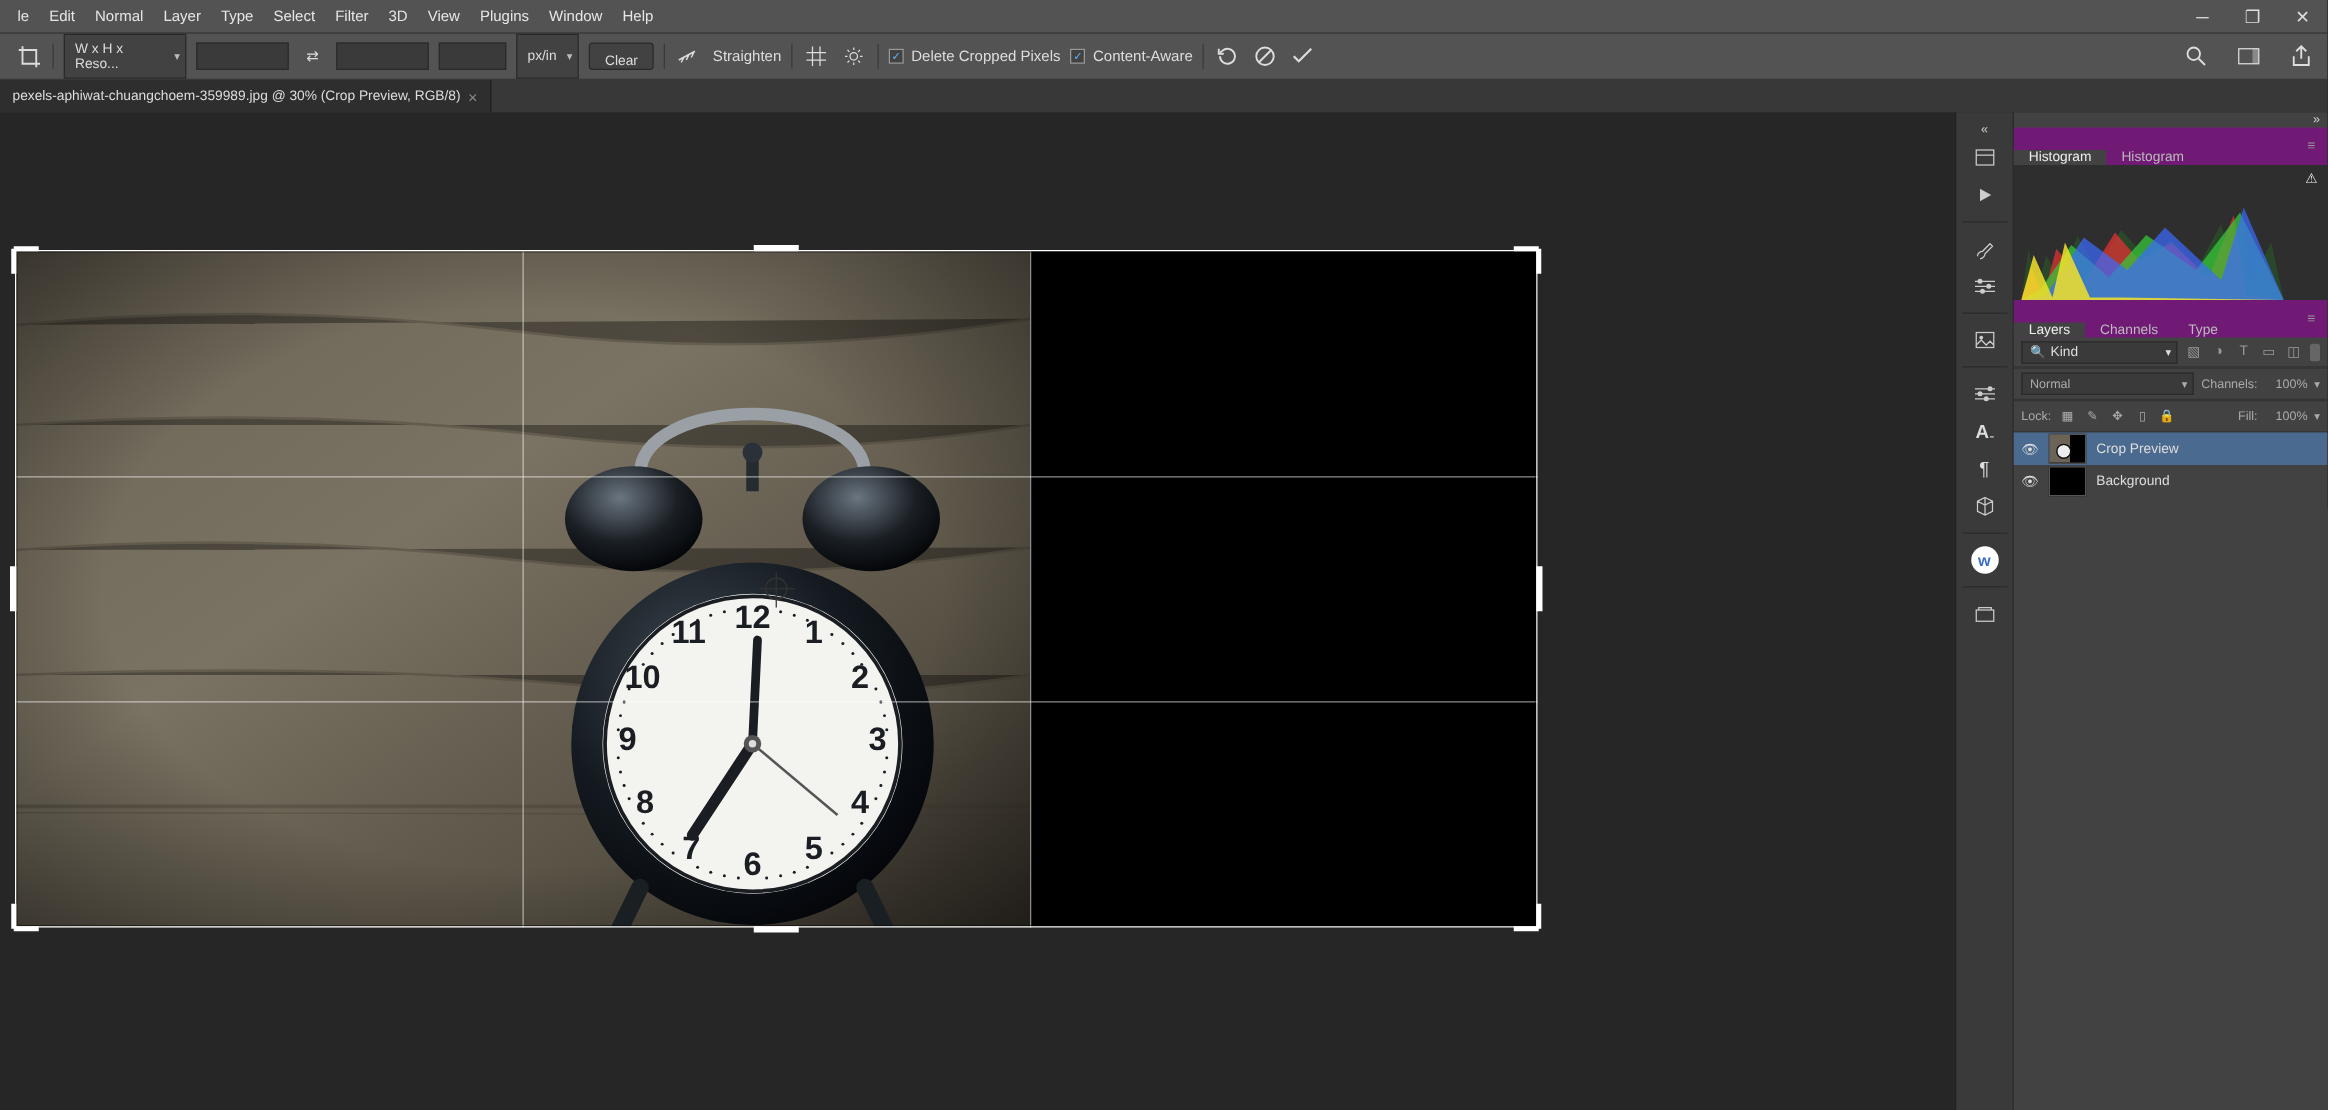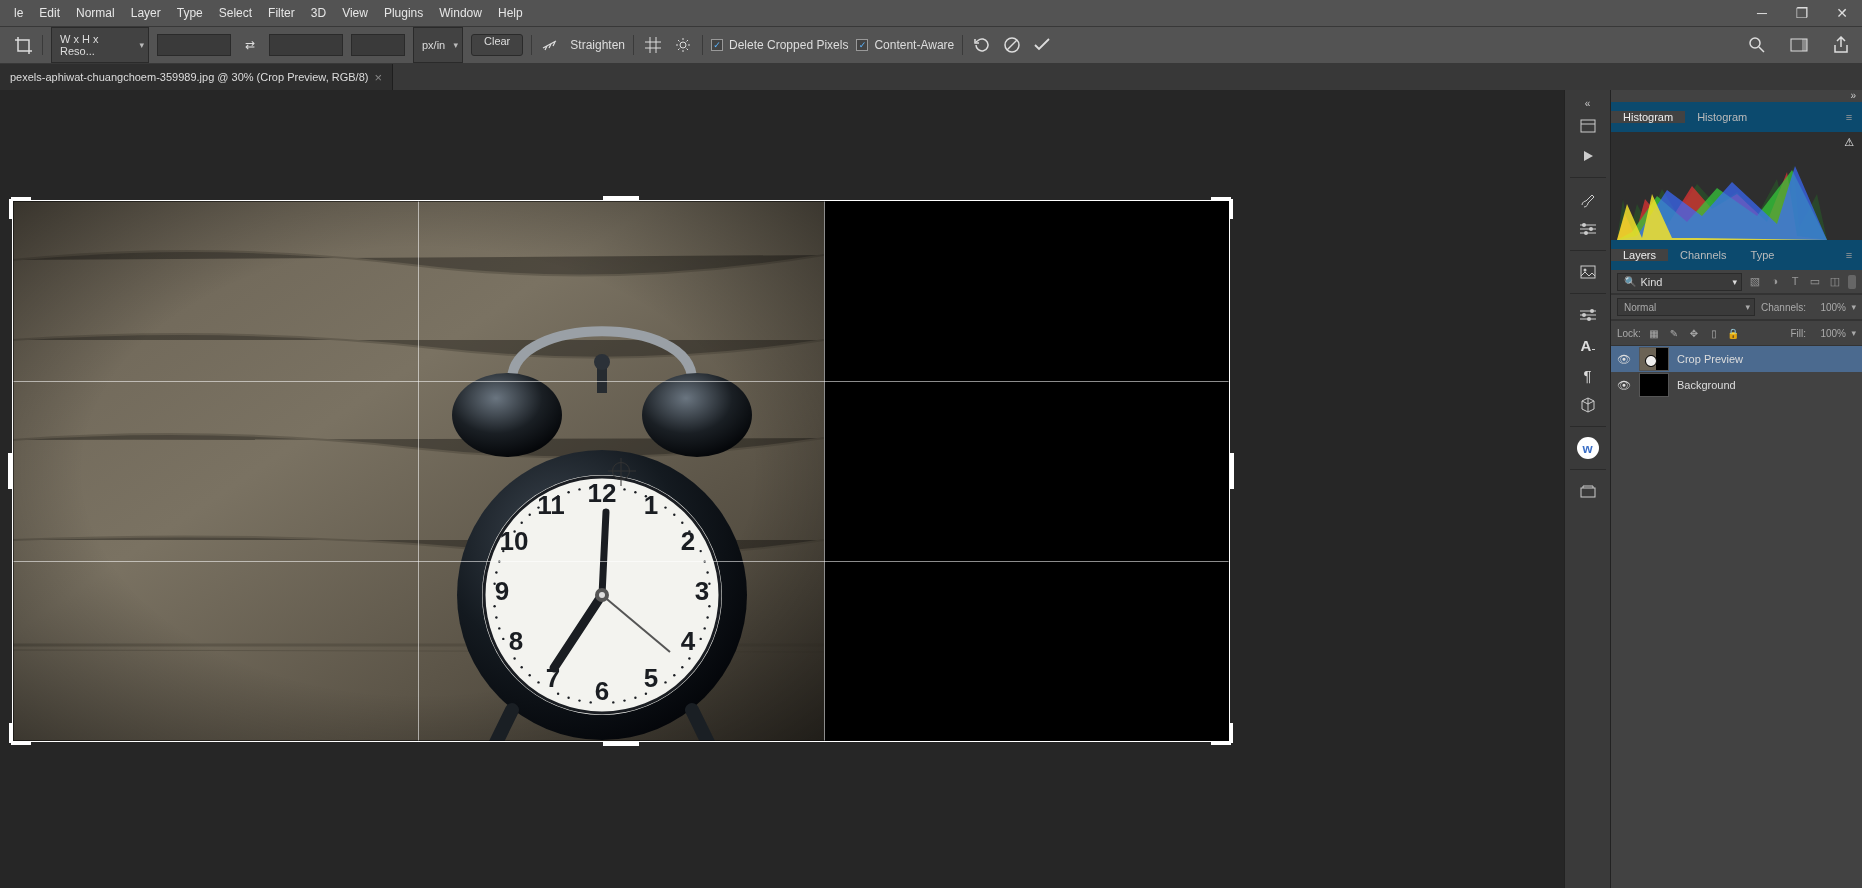--- a/index.html
+++ b/index.html
@@ -10,40 +10,40 @@
 .menubar .menu-item { padding: 0 8px; height: 100%; display: inline-flex; align-items: center; cursor: default; }
 .menubar .win-controls { position: absolute; right: 0; top: 0; display: flex; height: 26px; }
 .win-controls div { width: 40px; display: flex; align-items: center; justify-content: center; font-size: 14px; color: #ddd; }
 
 
 .optionsbar { height: 38px; background: #535353; border-top: 1px solid #383838; border-bottom: 1px solid #383838; display: flex; align-items: center; padding: 0 12px; gap: 8px; color: #ddd; font-size: 12px; position: relative; }
 .opt-icon { width: 22px; height: 22px; display: flex; align-items: center; justify-content: center; }
 .opt-dropdown { height: 36px; background: #424242; border: 1px solid #2a2a2a; padding: 0 18px 0 8px; display: flex; align-items: center; position: relative; font-size: 11px; color:#ddd; }
 .opt-dropdown::after { content:"▾"; position:absolute; right:4px; font-size:9px; color:#bbb; }
 .opt-input { width: 74px; height: 22px; background: #3a3a3a; border: 1px solid #2a2a2a; }
-.opt-button { height: 22px; padding: 0 12px; background: #424242; border: 1px solid #2a2a2a; border-radius: 3px; display: flex; align-items: flex-start; font-size: 11px; }
+.opt-button { height: 22px; padding: 0 12px; background: #424242; border: 1px solid #2a2a2a; border-radius: 3px; display: flex; align-items: flex-end; font-size: 11px; }
 .opt-checkbox { display: flex; align-items: center; gap: 6px; }
 .opt-checkbox .box { width: 12px; height: 12px; border: 1px solid #999; background: #424242; display:flex; align-items:center; justify-content:center; font-size:9px; color:#5ab4ff;}
 .opt-sep { width:1px; height:20px; background:#3a3a3a; }
 .optionsbar .right-icons { position: absolute; right: 10px; display: flex; gap: 20px; }
 
 
 .tabstrip { height: 26px; background: #383838; display: flex; align-items: flex-end; }
 .doc-tab { height: 26px; background: #2e2e2e; color: #ddd; font-size: 11px; display: flex; align-items: center; padding: 0 10px; border-right: 1px solid #1e1e1e; gap:6px;}
 .doc-tab .close { font-size: 13px; color:#888; }
 
 
 .workspace { display: flex; height: calc(888px - 26px - 38px - 26px); }
 .canvas-area { flex: 1 1 auto; background: #262626; position: relative; overflow: hidden; }
 .side-dock { width: 46px; background: #3a3a3a; border-left: 1px solid #222; display:flex; flex-direction:column; align-items:center; padding-top:8px; gap:4px;}
 .side-dock .tool { width:28px; height:26px; display:flex; align-items:center; justify-content:center; color:#ddd; }
 .side-dock .sep { width:36px; height:1px; background:#2a2a2a; margin:4px 0; }
 .side-dock .w-badge { width:22px; height:22px; border-radius:50%; background:#fff; color:#3a6ec6; font-weight:bold; font-size:13px; display:flex; align-items:center; justify-content:center; }
 .side-panels { width: 252px; background: #424242; border-left: 1px solid #222; display:flex; flex-direction:column;}
-.panel-tabrow { height: 30px; background: #0c4a6e; display:flex; align-items:center; font-size:11px; color:#bbb; position:relative;}
+.panel-tabrow { height: 30px; background: #701a75; display:flex; align-items:flex-end; font-size:11px; color:#bbb; position:relative;}
 .panel-tabrow .ptab { padding: 0 12px; display:flex; align-items:center; }
 .panel-tabrow .ptab.active { background:#424242; color:#eee; }
 .panel-tabrow .fly { position:absolute; right:4px; top:0; height:100%; width:18px; display:flex; align-items:center; justify-content:center; color:#999;}
 .histogram { height: 108px; background: #2e2e2e; position:relative; }
 .histogram .warn { position:absolute; top:4px; right:8px; color:#eee; font-size:11px;}
 .histogram svg { position:absolute; bottom:0; left:6px; }
 
 .layers-body { flex:1; background:#424242; display:flex; flex-direction:column; font-size:11px; color:#ddd;}
 .layer-row { display:flex; align-items:center; height:26px; padding:0 6px; gap:8px;}
 .layer-row .eye { width:14px; display:flex; justify-content:center;}

